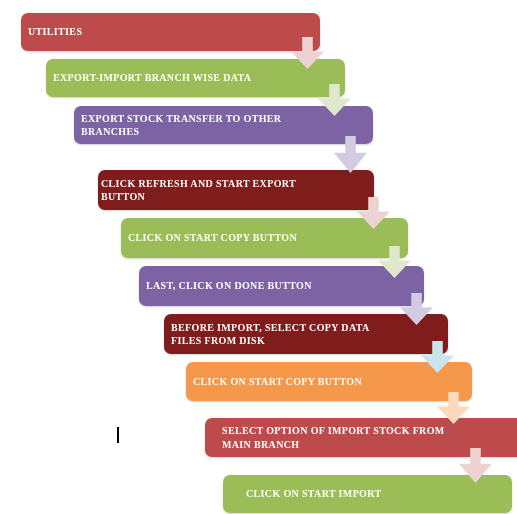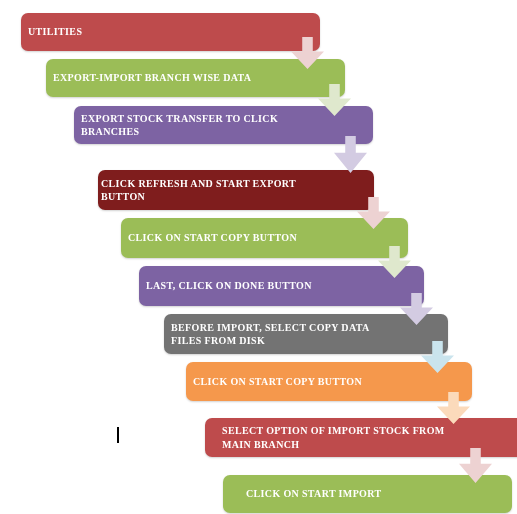--- a/index.html
+++ b/index.html
@@ -56,34 +56,34 @@
 
 <div id="canvas">
   <div id="boxes-layer">
       <div class="step-box" style="left: 21px; top: 13px; width: 299px; height: 38px; background: rgb(190, 75, 76); padding-left: 7px; padding-right: 8px;">
         <span class="step-label">UTILITIES</span>
       </div>
       <div class="step-box" style="left: 46px; top: 59px; width: 299px; height: 38px; background: rgb(155, 189, 87); padding-left: 7px; padding-right: 8px;">
         <span class="step-label">EXPORT-IMPORT BRANCH  WISE DATA</span>
       </div>
       <div class="step-box" style="left: 74px; top: 106px; width: 299px; height: 38px; background: rgb(125, 99, 163); padding-left: 7px; padding-right: 8px;">
-        <span class="step-label">EXPORT STOCK TRANSFER TO CLICK
+        <span class="step-label">EXPORT STOCK TRANSFER TO OTHER
 BRANCHES</span>
       </div>
       <div class="step-box" style="left: 98px; top: 170px; width: 276px; height: 40px; background: #7f1d1d; padding-left: 3px; padding-right: 8px;">
         <span class="step-label">CLICK REFRESH AND  START EXPORT
 BUTTON</span>
       </div>
       <div class="step-box" style="left: 121px; top: 218px; width: 287px; height: 40px; background: rgb(155, 189, 87); padding-left: 7px; padding-right: 8px;">
         <span class="step-label">CLICK ON  START COPY BUTTON</span>
       </div>
       <div class="step-box" style="left: 139px; top: 266px; width: 285px; height: 40px; background: rgb(125, 99, 163); padding-left: 7px; padding-right: 8px;">
         <span class="step-label">LAST, CLICK  ON DONE BUTTON</span>
       </div>
-      <div class="step-box" style="left: 164px; top: 314px; width: 284px; height: 40px; background: #737373; padding-left: 7px; padding-right: 8px;">
+      <div class="step-box" style="left: 164px; top: 314px; width: 284px; height: 40px; background: #7f1d1d; padding-left: 7px; padding-right: 8px;">
         <span class="step-label">BEFORE  IMPORT, SELECT  COPY  DATA
 FILES  FROM DISK</span>
       </div>
       <div class="step-box" style="left: 186px; top: 362px; width: 286px; height: 39px; background: rgb(245, 152, 76); padding-left: 7px; padding-right: 8px;">
         <span class="step-label">CLICK ON  START COPY BUTTON</span>
       </div>
       <div class="step-box" style="left: 205px; top: 418px; width: 347px; height: 39px; background: rgb(190, 75, 76); padding-left: 17px; padding-right: 8px;">
         <span class="step-label">SELECT OPTION OF IMPORT STOCK FROM
 MAIN BRANCH</span>
       </div>

